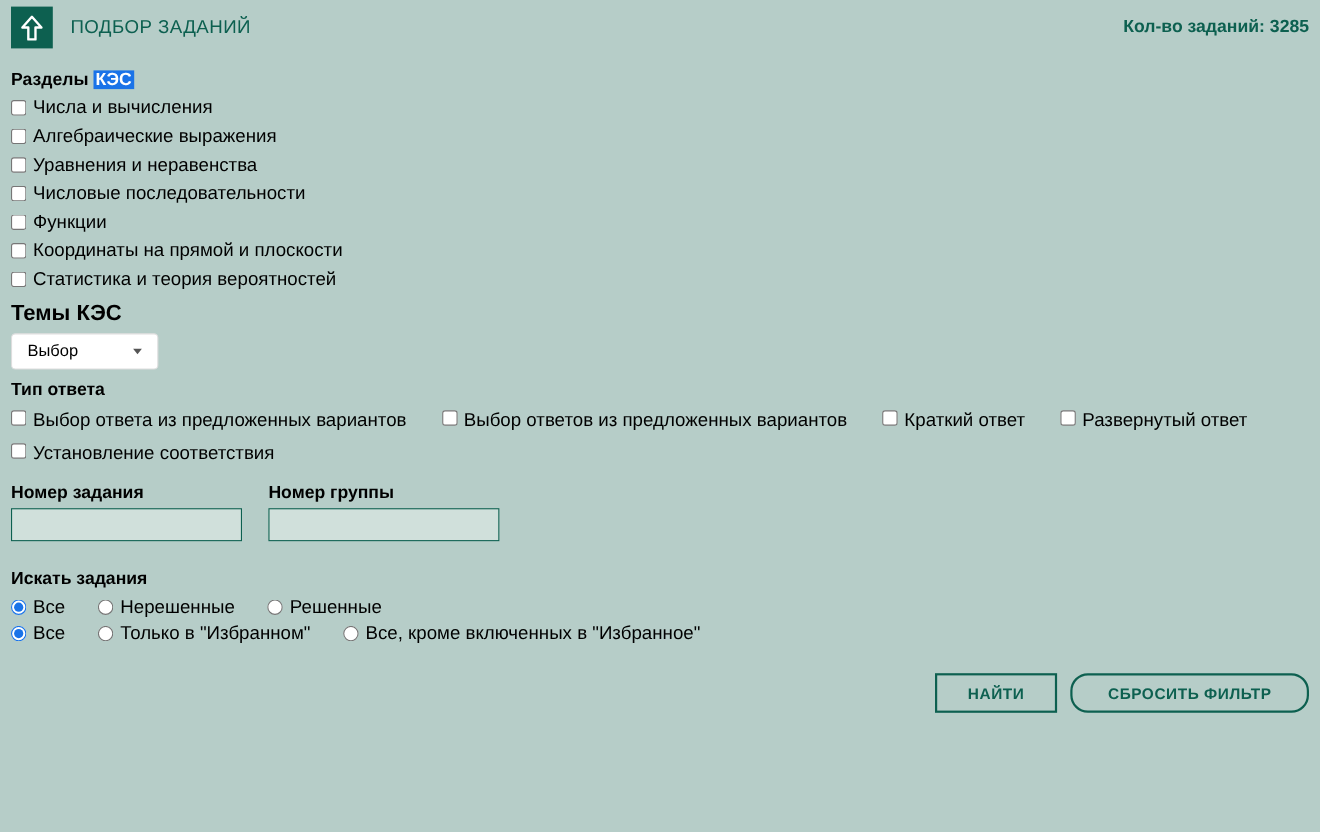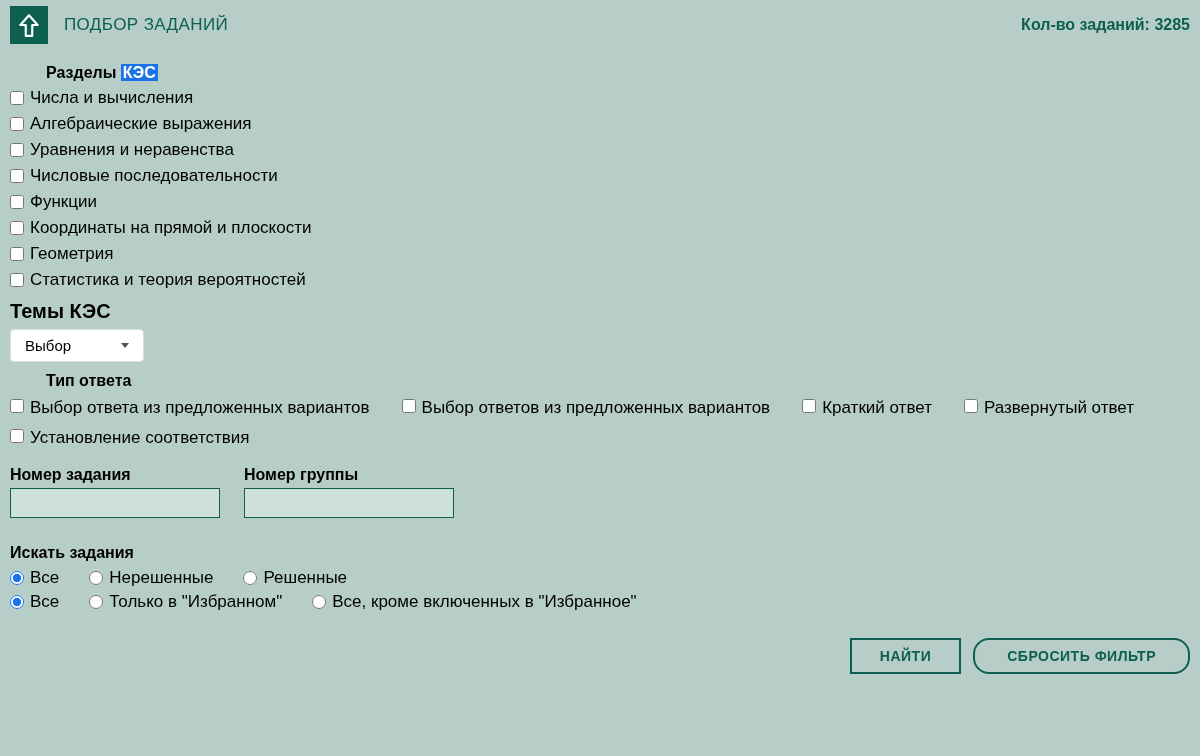--- a/index.html
+++ b/index.html
@@ -39,21 +39,20 @@
 .count {
   color: #0d6050;
   font-weight: bold;
   font-size: 16px;
 }
 .section-label {
   font-weight: bold;
   font-size: 16px;
   margin-top: 20px;
   margin-bottom: 6px;
-  margin-left: 36px;
 }
 .kes-highlight {
   background: #1a73e8;
   color: #fff;
   padding: 0 2px;
 }
 .chk-list .chk-row {
   display: flex;
   align-items: center;
   margin: 6px 0;
@@ -194,24 +193,20 @@
   <div class="chk-row">
       <input type="checkbox" style="">
       <label>Функции</label>
     </div>
   <div class="chk-row">
       <input type="checkbox" style="">
       <label>Координаты на прямой и плоскости</label>
     </div>
   <div class="chk-row">
       <input type="checkbox" style="">
-      <label>Геометрия</label>
-    </div>
-  <div class="chk-row">
-      <input type="checkbox" style="">
       <label>Статистика и теория вероятностей</label>
     </div>
 </div>
 
 <div class="themes-label">Темы КЭС</div>
 <button class="select-btn">
   <span>Выбор</span>
   <span class="caret"></span>
 </button>
 

